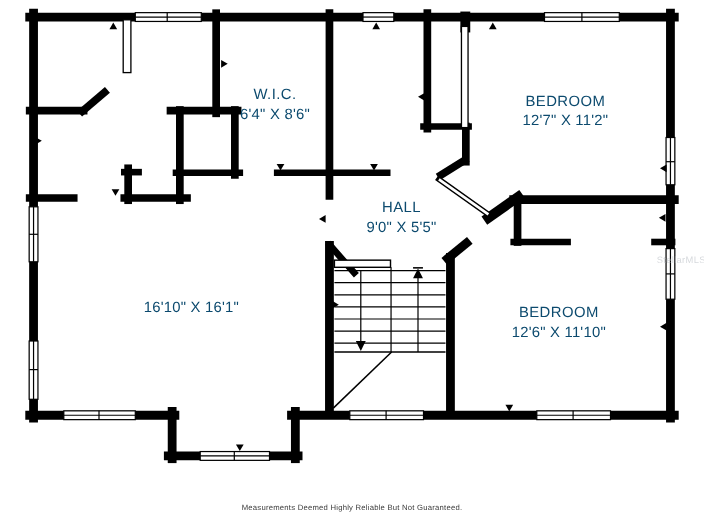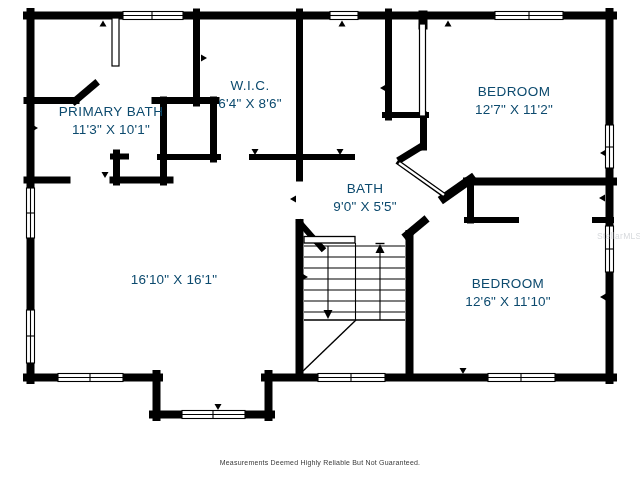--- a/index.html
+++ b/index.html
@@ -156,34 +156,30 @@
       <polygon points="290,199 296,195.5 296,202.5"></polygon>
       <polygon points="308,277 302,273.5 302,280.5"></polygon>
       <polygon points="255,155 251.5,149 258.5,149"></polygon>
       <polygon points="340,155 336.5,149 343.5,149"></polygon>
       <polygon points="105,178 101.5,172 108.5,172"></polygon>
       <polygon points="218,410 214.5,404 221.5,404"></polygon>
       <polygon points="463,374 459.5,368 466.5,368"></polygon>
     </g>
   </svg>
 
-  <div class="room-label" style="left:111px;top:121px">
-    <span class="room-name">PRIMARY BATH</span>
-    <span class="room-dims">11'3" X 10'1"</span>
-  </div>
   <div class="room-label" style="left:250px;top:95px">
     <span class="room-name">W.I.C.</span>
     <span class="room-dims">6'4" X 8'6"</span>
   </div>
   <div class="room-label" style="left:514px;top:101px">
     <span class="room-name">BEDROOM</span>
     <span class="room-dims">12'7" X 11'2"</span>
   </div>
   <div class="room-label" style="left:365px;top:198px">
-    <span class="room-name">BATH</span>
+    <span class="room-name">HALL</span>
     <span class="room-dims">9'0" X 5'5"</span>
   </div>
   <div class="room-label" style="left:174px;top:280px">
     <span class="room-dims">16'10" X 16'1"</span>
   </div>
   <div class="room-label" style="left:508px;top:293px">
     <span class="room-name">BEDROOM</span>
     <span class="room-dims">12'6" X 11'10"</span>
   </div>
 

